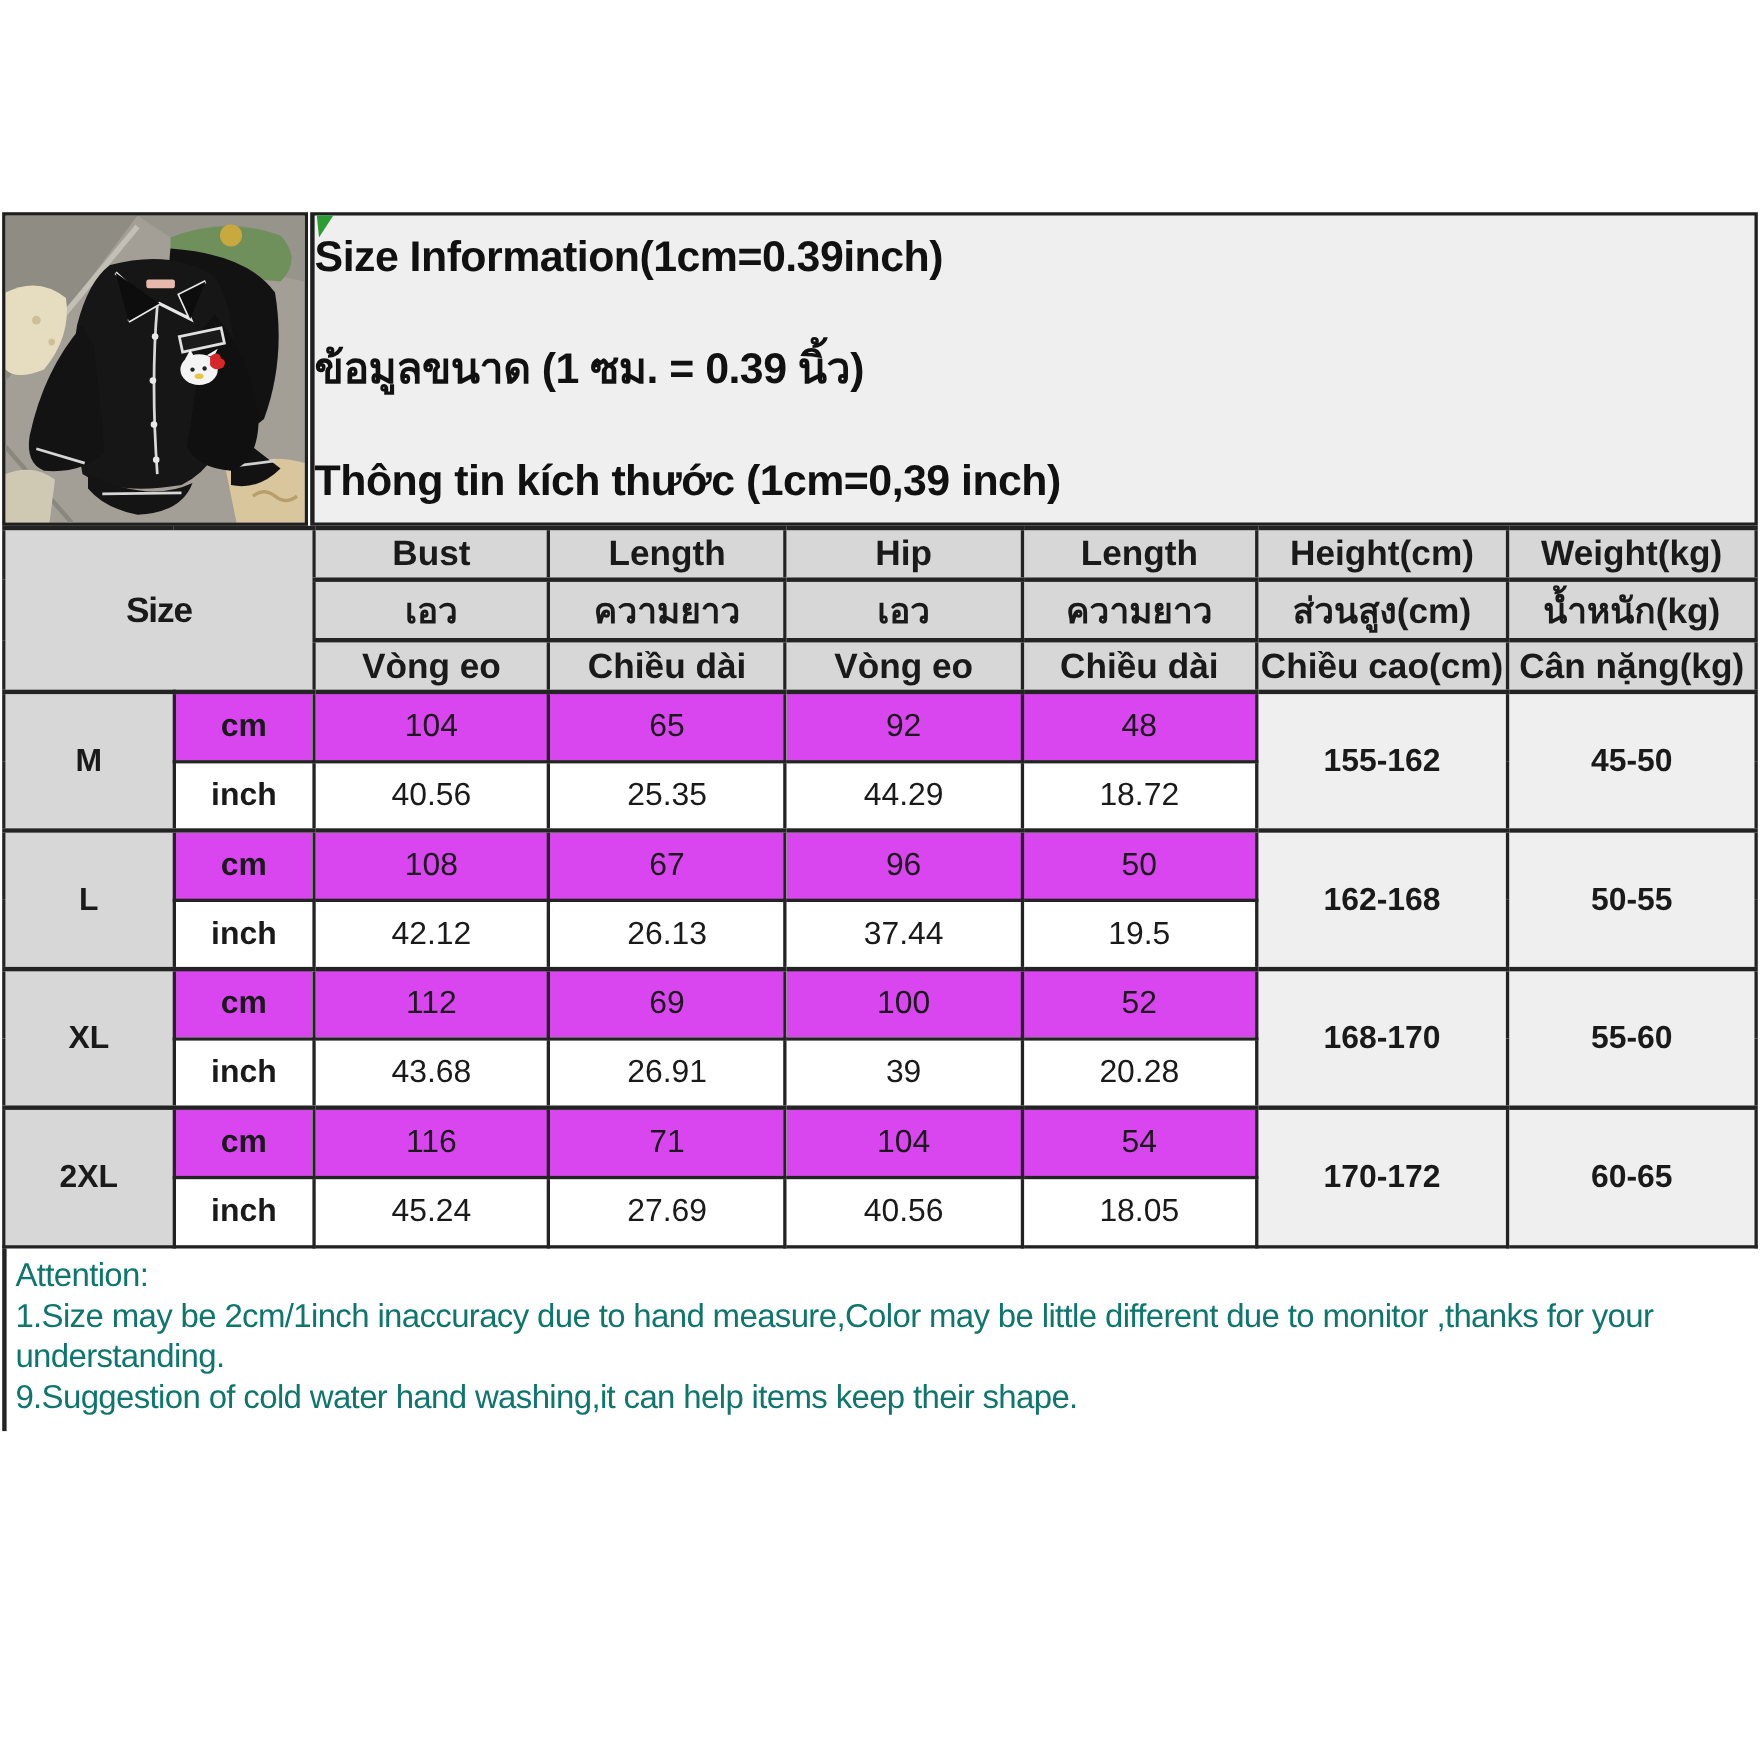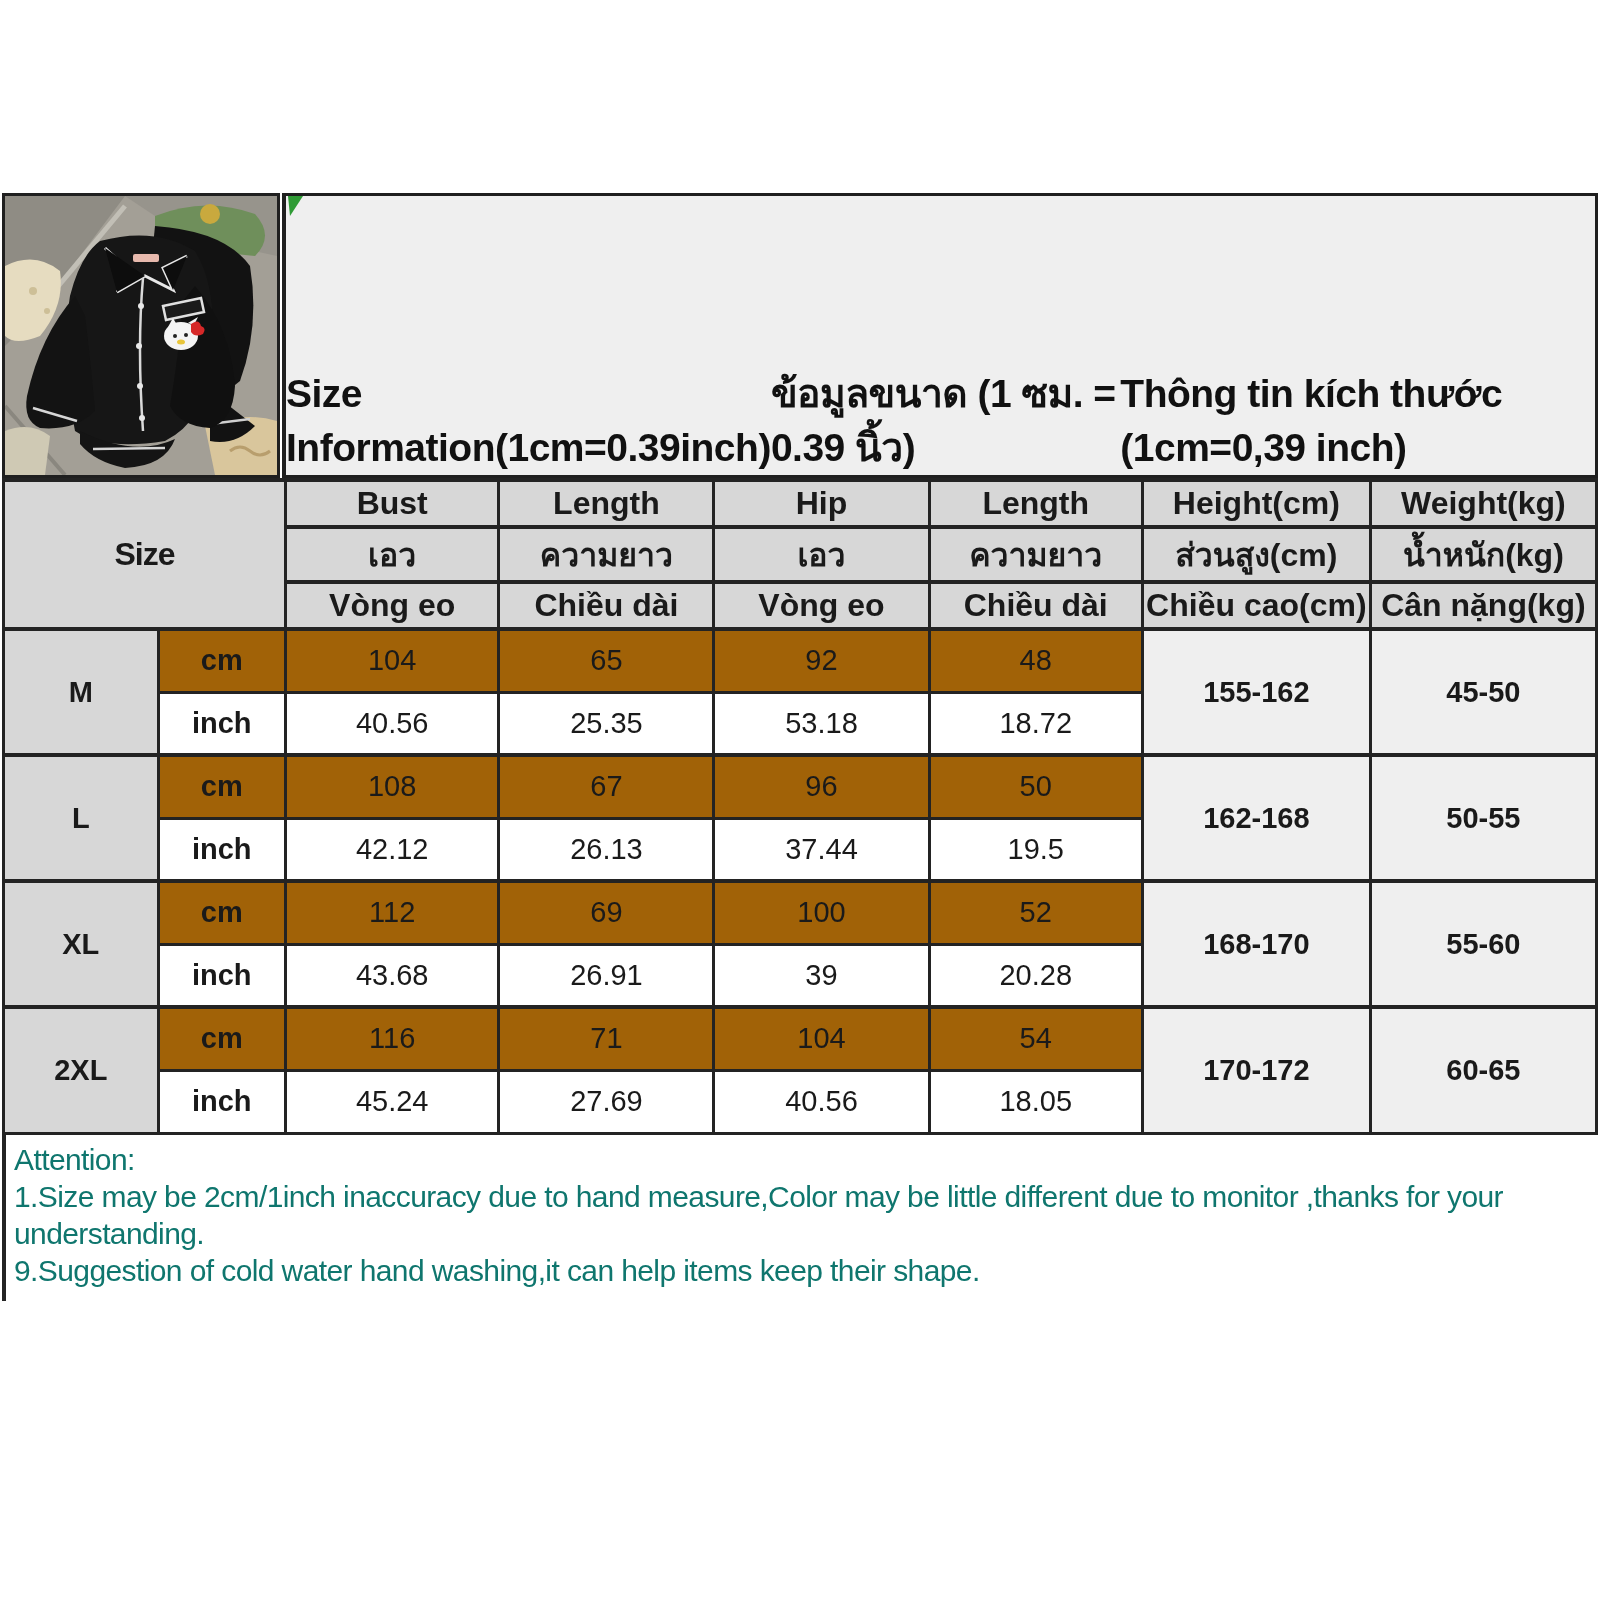--- a/index.html
+++ b/index.html
@@ -6,32 +6,32 @@
   html,body { background:#ffffff; }
   body { width:1600px; height:1600px; font-family:"Liberation Sans","DejaVu Sans",sans-serif; color:#1a1a1a; }
   .page { position:relative; width:1600px; height:1600px; background:#ffffff; overflow:hidden; }
 
   
   .top-spacer { height:193px; }
   .banner { display:flex; margin-left:2px; width:1596px; height:285px; }
   .photo-box { width:278px; height:285px; border:3px solid #1f1f1f; background:#a8a59e; flex:0 0 auto; }
   .photo-box svg { display:block; width:100%; height:100%; }
   .title-box { position:relative; flex:1 1 auto; height:285px; border:3px solid #1f1f1f; border-left-width:4px; margin-left:2px;
-               background:#efefef; display:flex; justify-content:center; align-items:flex-end; }
+               background:#efefef; display:flex; flex-direction:column; justify-content:center; align-items:flex-start;gap:48px; }
   .title-line { font-weight:bold; font-size:39px; line-height:54px; color:#111; letter-spacing:-0.5px; }
   .corner-marker { position:absolute; left:2px; top:0; width:0; height:0;
                    border-top:20px solid #2f9b35; border-right:13px solid transparent; border-left:2px solid transparent; }
 
   
   table.size-table { width:1596px; margin-left:2px; border-collapse:collapse; table-layout:fixed; }
   table.size-table td { border:3px solid #232323; text-align:center; vertical-align:middle; overflow:hidden; }
   tr.hrow td { height:47px; background:#d7d7d7; font-weight:bold; font-size:32px; border-top-width:4px; border-bottom-width:4px; }
   td.c-size { background:#d7d7d7; font-weight:bold; font-size:52px; letter-spacing:-1px; }
   tr.drow td { height:63px; font-size:29px; }
-  tr.cmrow td { background:#a16207; }
+  tr.cmrow td { background:#d946ef; }
   tr.inrow td { background:#ffffff; }
   td.c-sname { background:#d7d7d7 !important; font-weight:bold; font-size:31px; }
   td.c-unit { font-weight:bold; font-size:29px; }
   td.c-merge { background:#efefef !important; font-size:29px;font-weight:bold; }
   tr.sizeblock td { border-top-width:4px; }
 
   
   .notes { margin-left:2px; width:1594px; border-left:4px solid #242424; padding:6px 4px 4px 8px; min-height:166px; }
   .notes p { font-size:30px; line-height:37px; letter-spacing:-0.6px; color:#0f766e; }
 </style>
@@ -152,21 +152,21 @@
         <td>65</td>
         <td>92</td>
         <td>48</td>
         <td class="c-merge" rowspan="2">155-162</td>
         <td class="c-merge" rowspan="2">45-50</td>
       </tr>
       <tr class="drow inrow">
         <td class="c-unit">inch</td>
         <td>40.56</td>
         <td>25.35</td>
-        <td>53.18</td>
+        <td>44.29</td>
         <td>18.72</td>
       </tr>
 
       <tr class="drow cmrow sizeblock">
         <td class="c-sname" rowspan="2">L</td>
         <td class="c-unit">cm</td>
         <td>108</td>
         <td>67</td>
         <td>96</td>
         <td>50</td>

